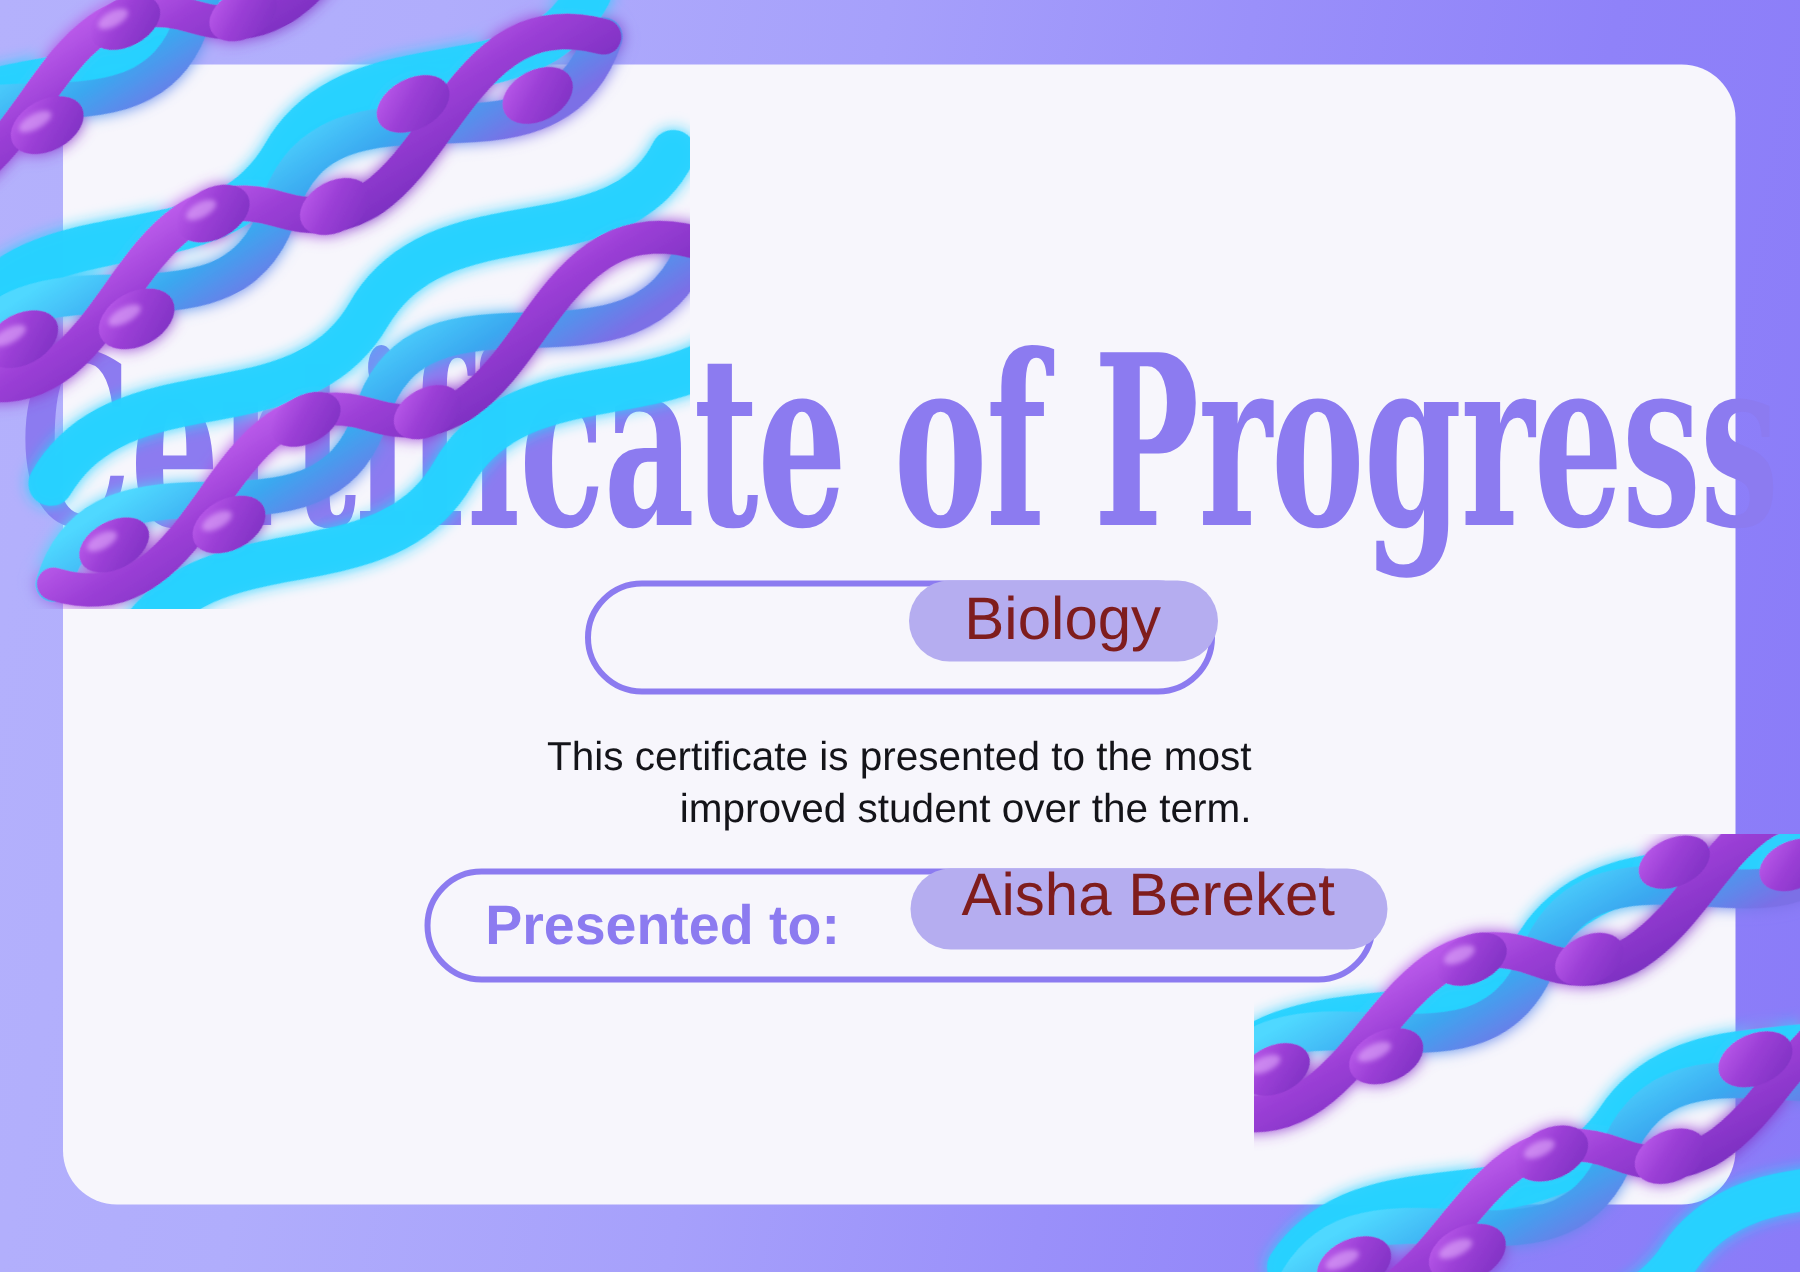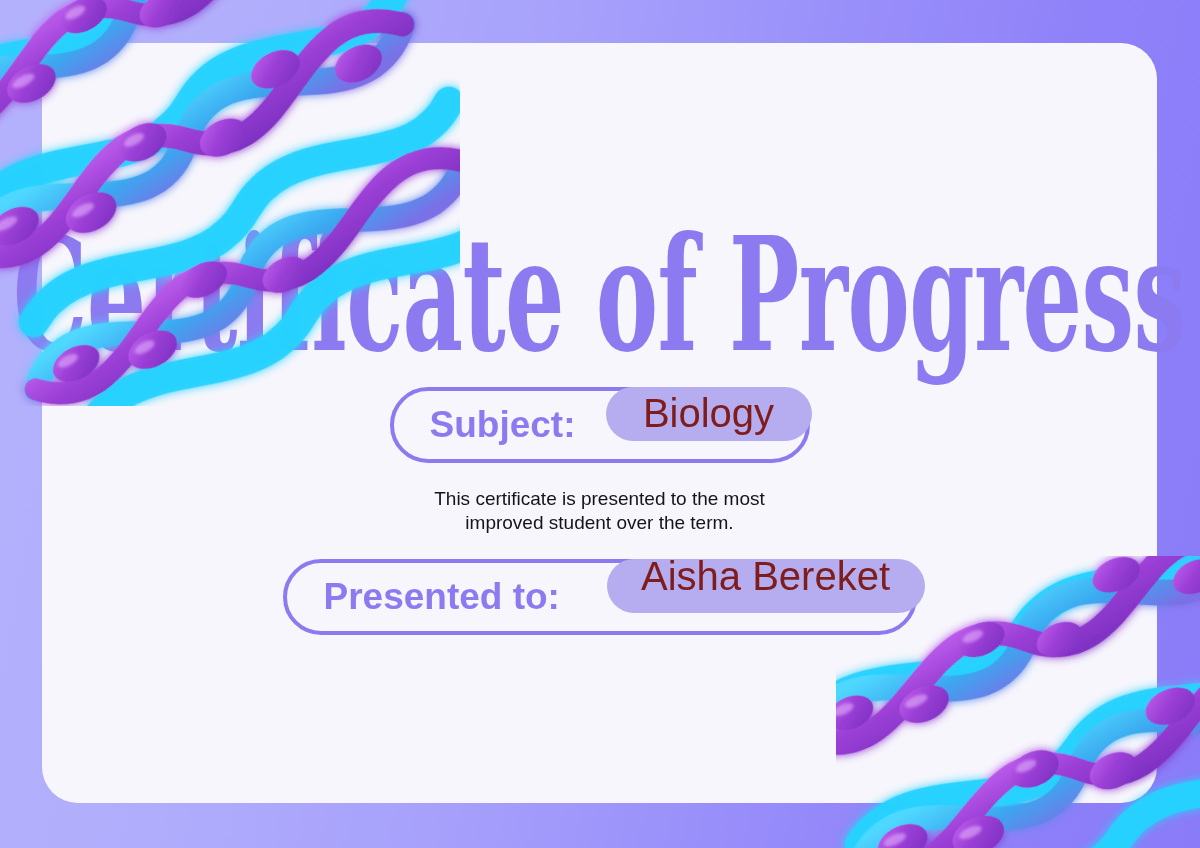--- a/index.html
+++ b/index.html
@@ -120,24 +120,24 @@
   #subject-chip {
     left: 212px;
     width: 206px;
     font-size: 40px;
     padding-bottom: 2px;
   }
 
   
   #description {
     margin-top: 24px;
-    font-size: 19px;
+    font-size: 27px;
     line-height: 1.28;
     color: #141419;
-    text-align: center;
+    text-align: right;
     max-width: 620px;
     white-space: pre-line;
   }
 
   
   #presented-pill {
     margin-top: 23px;
     width: 634px;
     padding-left: 37px;
   }
@@ -326,21 +326,20 @@
     </g>
   </svg>
 
   <div id="content">
 
     <div id="title-wrap">
       <div id="certificate-title">Certificate of Progress</div>
     </div>
 
     <div id="subject-pill" class="pill-outline">
-      <span class="pill-label">Subject:</span>
       <span id="subject-chip" class="pill-value-chip">Biology</span>
     </div>
 
     <div id="description">This certificate is presented to the most
 improved student over the term.</div>
 
     <div id="presented-pill" class="pill-outline">
       <span class="pill-label">Presented to:</span>
       <span id="presented-chip" class="pill-value-chip">Aisha Bereket</span>
     </div>

